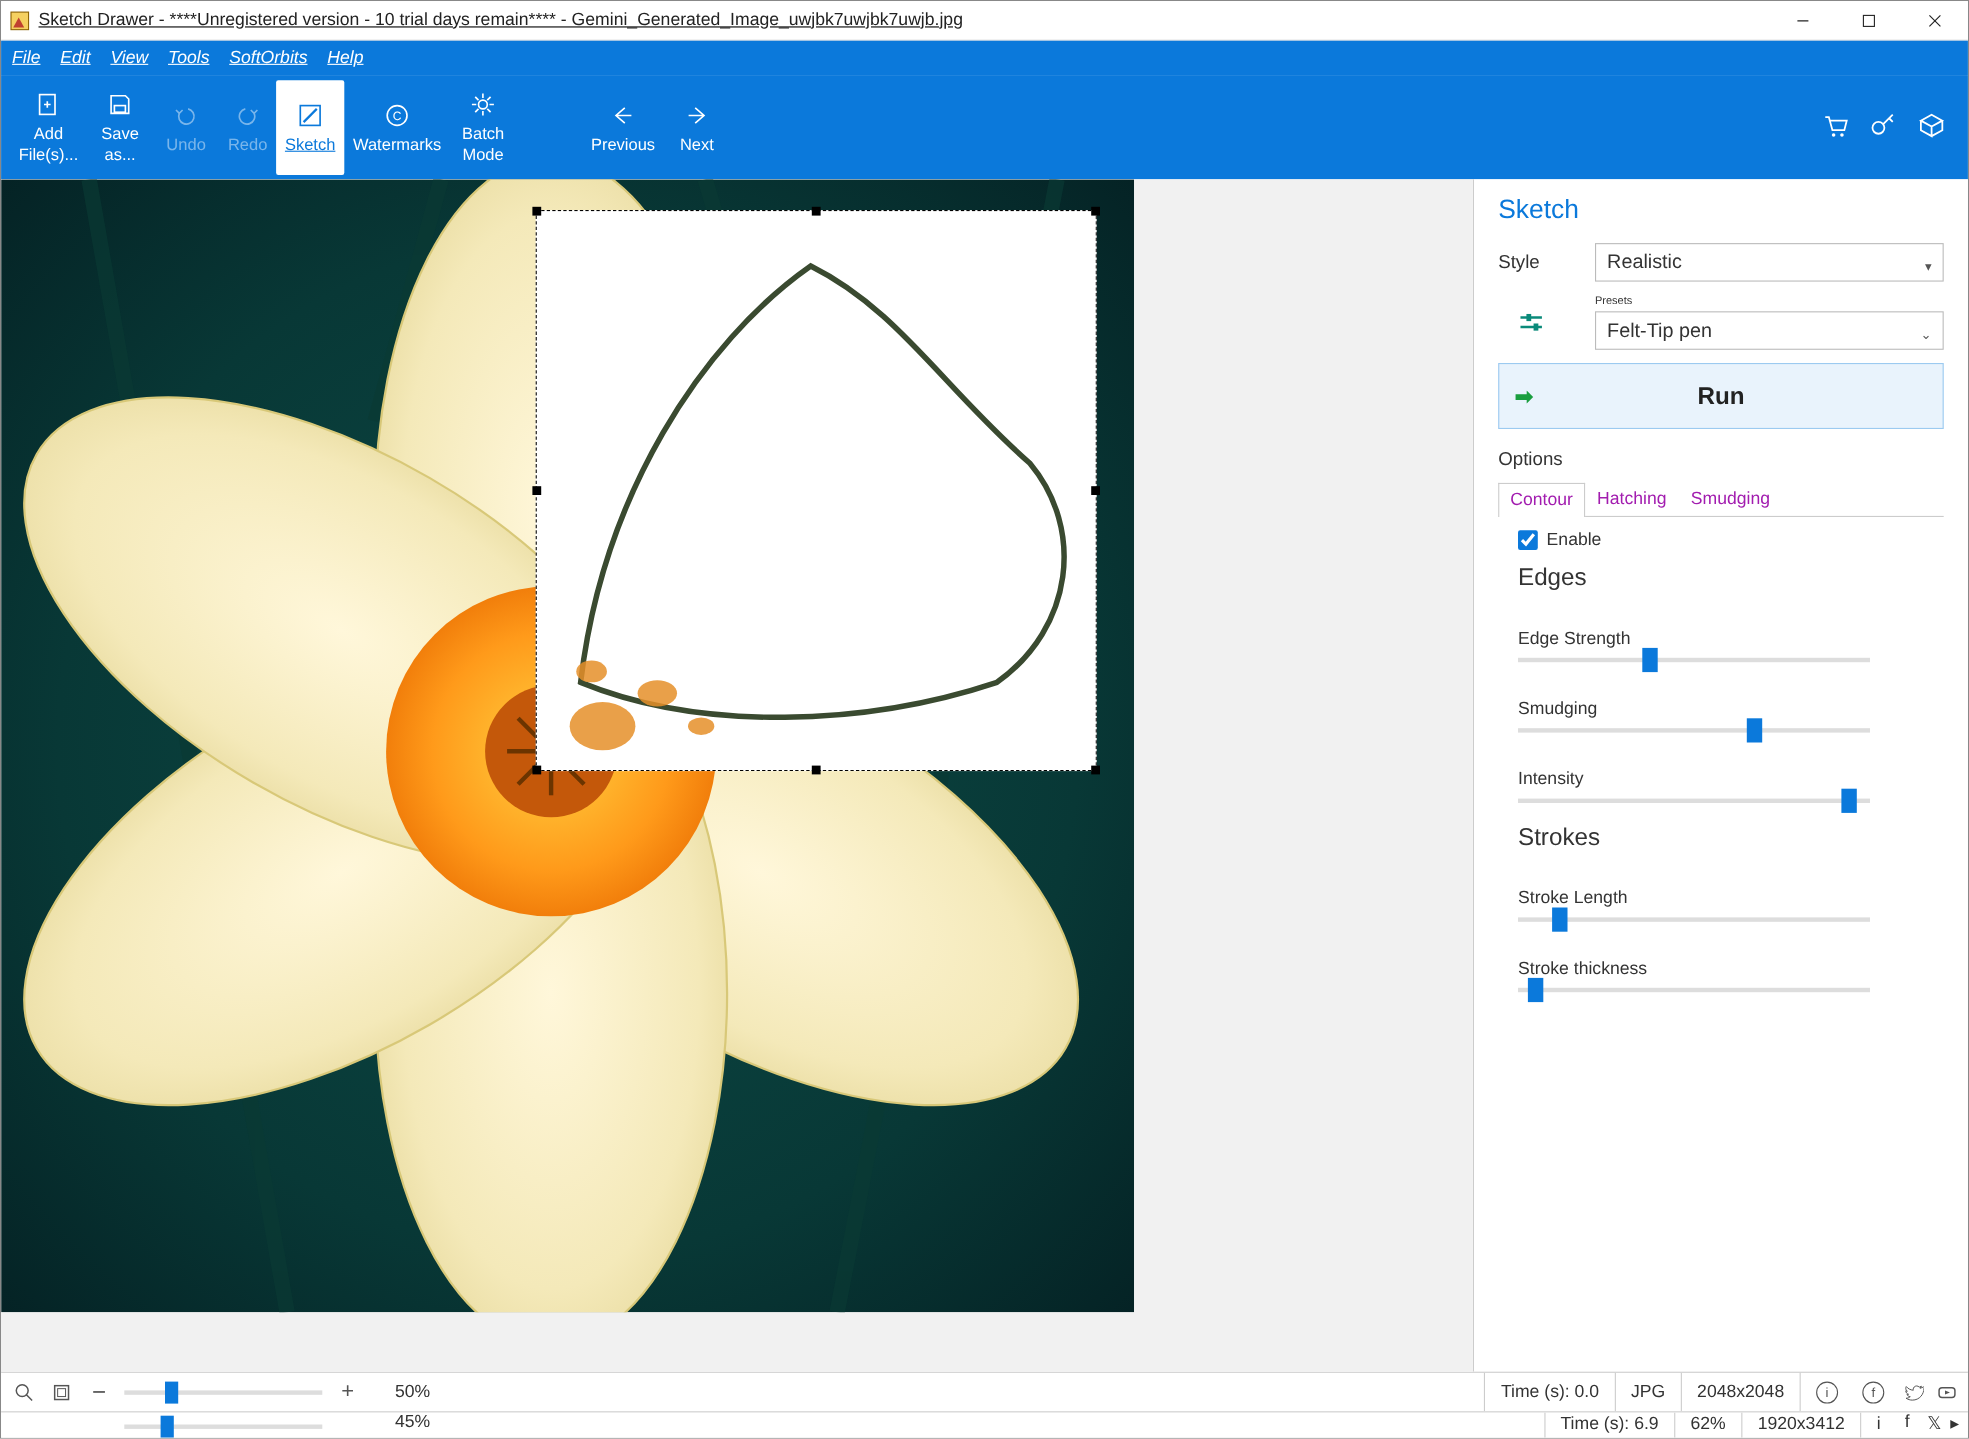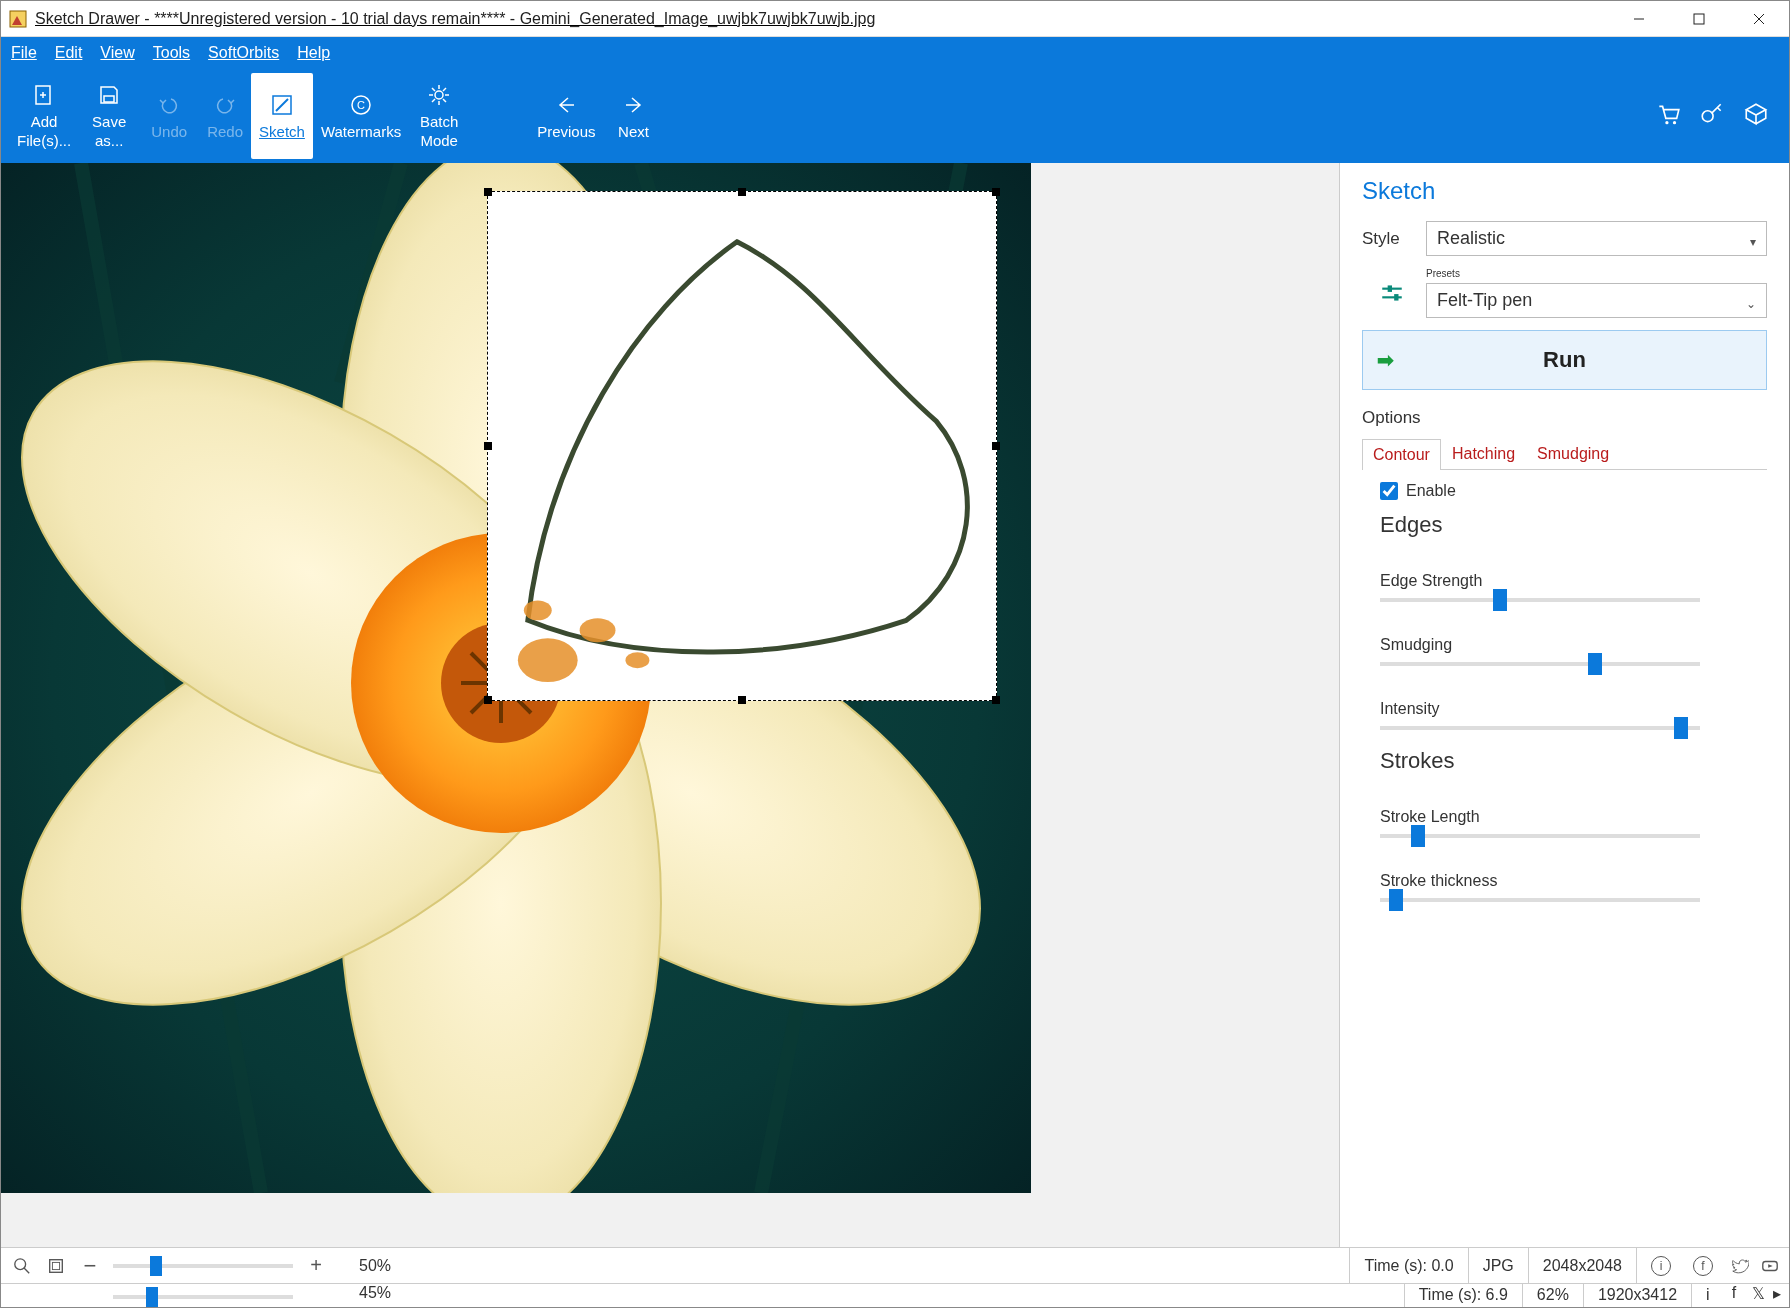--- a/index.html
+++ b/index.html
@@ -11,21 +11,21 @@
 .titlebar { height: 36px; display: flex; align-items: center; background: #fff; border-bottom: 1px solid #ddd; padding-left: 8px; text-decoration: underline; }
 .titlebar .app-icon { width: 18px; height: 18px; margin-right: 8px; display: inline-block; }
 .titlebar .title { font-size: 16px; color: #222; flex: 1; }
 .titlebar .winbtns { display: flex; }
 .titlebar .winbtn { width: 60px; height: 36px; display: flex; align-items: center; justify-content: center; font-size: 14px; color: #222; }
 .titlebar .winbtn svg { width: 14px; height: 14px; }
 
 
 .menubar { height: 32px; background: #0b79db; display: flex; align-items: center; padding: 0 10px; gap: 18px; }
 .menubar .menu { color: #fff; font-size: 16px; position: relative; }
-.menubar .menu .ul { text-decoration: underline; }
+.menubar .menu .ul { text-decoration: underline; font-style: italic; }
 
 
 .ribbon { height: 94px; background: #0b79db; display: flex; align-items: center; padding: 0 8px; color: #fff; }
 .ribbon .item { display: flex; flex-direction: column; align-items: center; justify-content: center; padding: 4px 8px; min-width: 60px; height: 86px; font-size: 15px; line-height: 1.25; text-align: center; }
 .ribbon .item.disabled { opacity: 0.45; }
 .ribbon .item .icon { height: 28px; display: flex; align-items: center; justify-content: center; margin-bottom: 4px; }
 .ribbon .item.active { background: #fff; color: #0b79db; border-radius: 2px; }
 .ribbon .item.active .label { text-decoration: underline; }
 .ribbon .spacer { flex: 1; }
 .ribbon .righticons { display: flex; gap: 18px; padding-right: 12px; }
@@ -38,30 +38,30 @@
 .flower-svg { width: 100%; height: 100%; display: block; }
 .selection { position: absolute; left: 486px; top: 28px; width: 510px; height: 510px; background: #fff; border: 1px dashed #000; }
 .handle { position: absolute; width: 8px; height: 8px; background: #000; }
 .handle.tl { left: -4px; top: -4px; } .handle.tm { left: calc(50% - 4px); top: -4px; } .handle.tr { right: -4px; top: -4px; }
 .handle.ml { left: -4px; top: calc(50% - 4px); } .handle.mr { right: -4px; top: calc(50% - 4px); }
 .handle.bl { left: -4px; bottom: -4px; } .handle.bm { left: calc(50% - 4px); bottom: -4px; } .handle.br { right: -4px; bottom: -4px; }
 
 
 .panel { width: 450px; border-left: 1px solid #ccc; background: #fff; overflow-y: auto; padding: 14px 22px; font-size: 16px; color: #333; }
 .panel h2 { color: #0b79db; font-weight: 400; font-size: 24px; margin-bottom: 16px; }
-.row { display: flex; align-items: center; margin-bottom: 12px; gap: 4px; }
+.row { display: flex; align-items: center; margin-bottom: 12px; gap: 28px; }
 .row .lbl { width: 60px; font-size: 17px; }
 .select { flex: 1; border: 1px solid #bbb; padding: 6px 10px; font-size: 18px; background: #fff; display: flex; justify-content: space-between; align-items: flex-end; }
 .select .arrow { font-size: 12px; color: #555; }
 .presets-lbl { font-size: 10px; margin-bottom: 4px; display: block; }
 .run-btn { width: 100%; background: #e9f3fc; border: 1px solid #9ccaf0; padding: 16px; font-size: 22px; font-weight: 600; color: #222; display: flex; align-items: center; justify-content: center; position: relative; margin: 10px 0 18px; }
 .run-btn .run-arrow { position: absolute; left: 14px; color: #1a9e3f; font-size: 20px; }
 .options-hdr { font-size: 17px; margin-bottom: 10px; }
 .tabs { display: flex; border-bottom: 1px solid #ccc; margin-bottom: 12px; }
-.tab { padding: 6px 10px; font-size: 16px; color: #b91c1c; border: 1px solid transparent; border-bottom: none; }
+.tab { padding: 6px 10px; font-size: 16px; color: #a21caf; border: 1px solid transparent; border-bottom: none; }
 .tab.active { border-color: #ccc; background: #fff; position: relative; top: 1px; }
 .chk { display: flex; align-items: center; gap: 8px; margin: 4px 0 12px 18px; }
 .chk input { width: 18px; height: 18px; accent-color: #0b79db; }
 .section-hdr { font-size: 22px; margin: 4px 0 6px 18px; }
 .slider-group { margin: 0 0 18px 18px; }
 .slider-lbl { font-size: 16px; margin-bottom: 8px; display: block; margin-top: 34px; }
 .slider-track { position: relative; height: 4px; background: #ddd; width: 320px; }
 .slider-thumb { position: absolute; top: -9px; width: 14px; height: 22px; background: #0b79db; }
 
 

